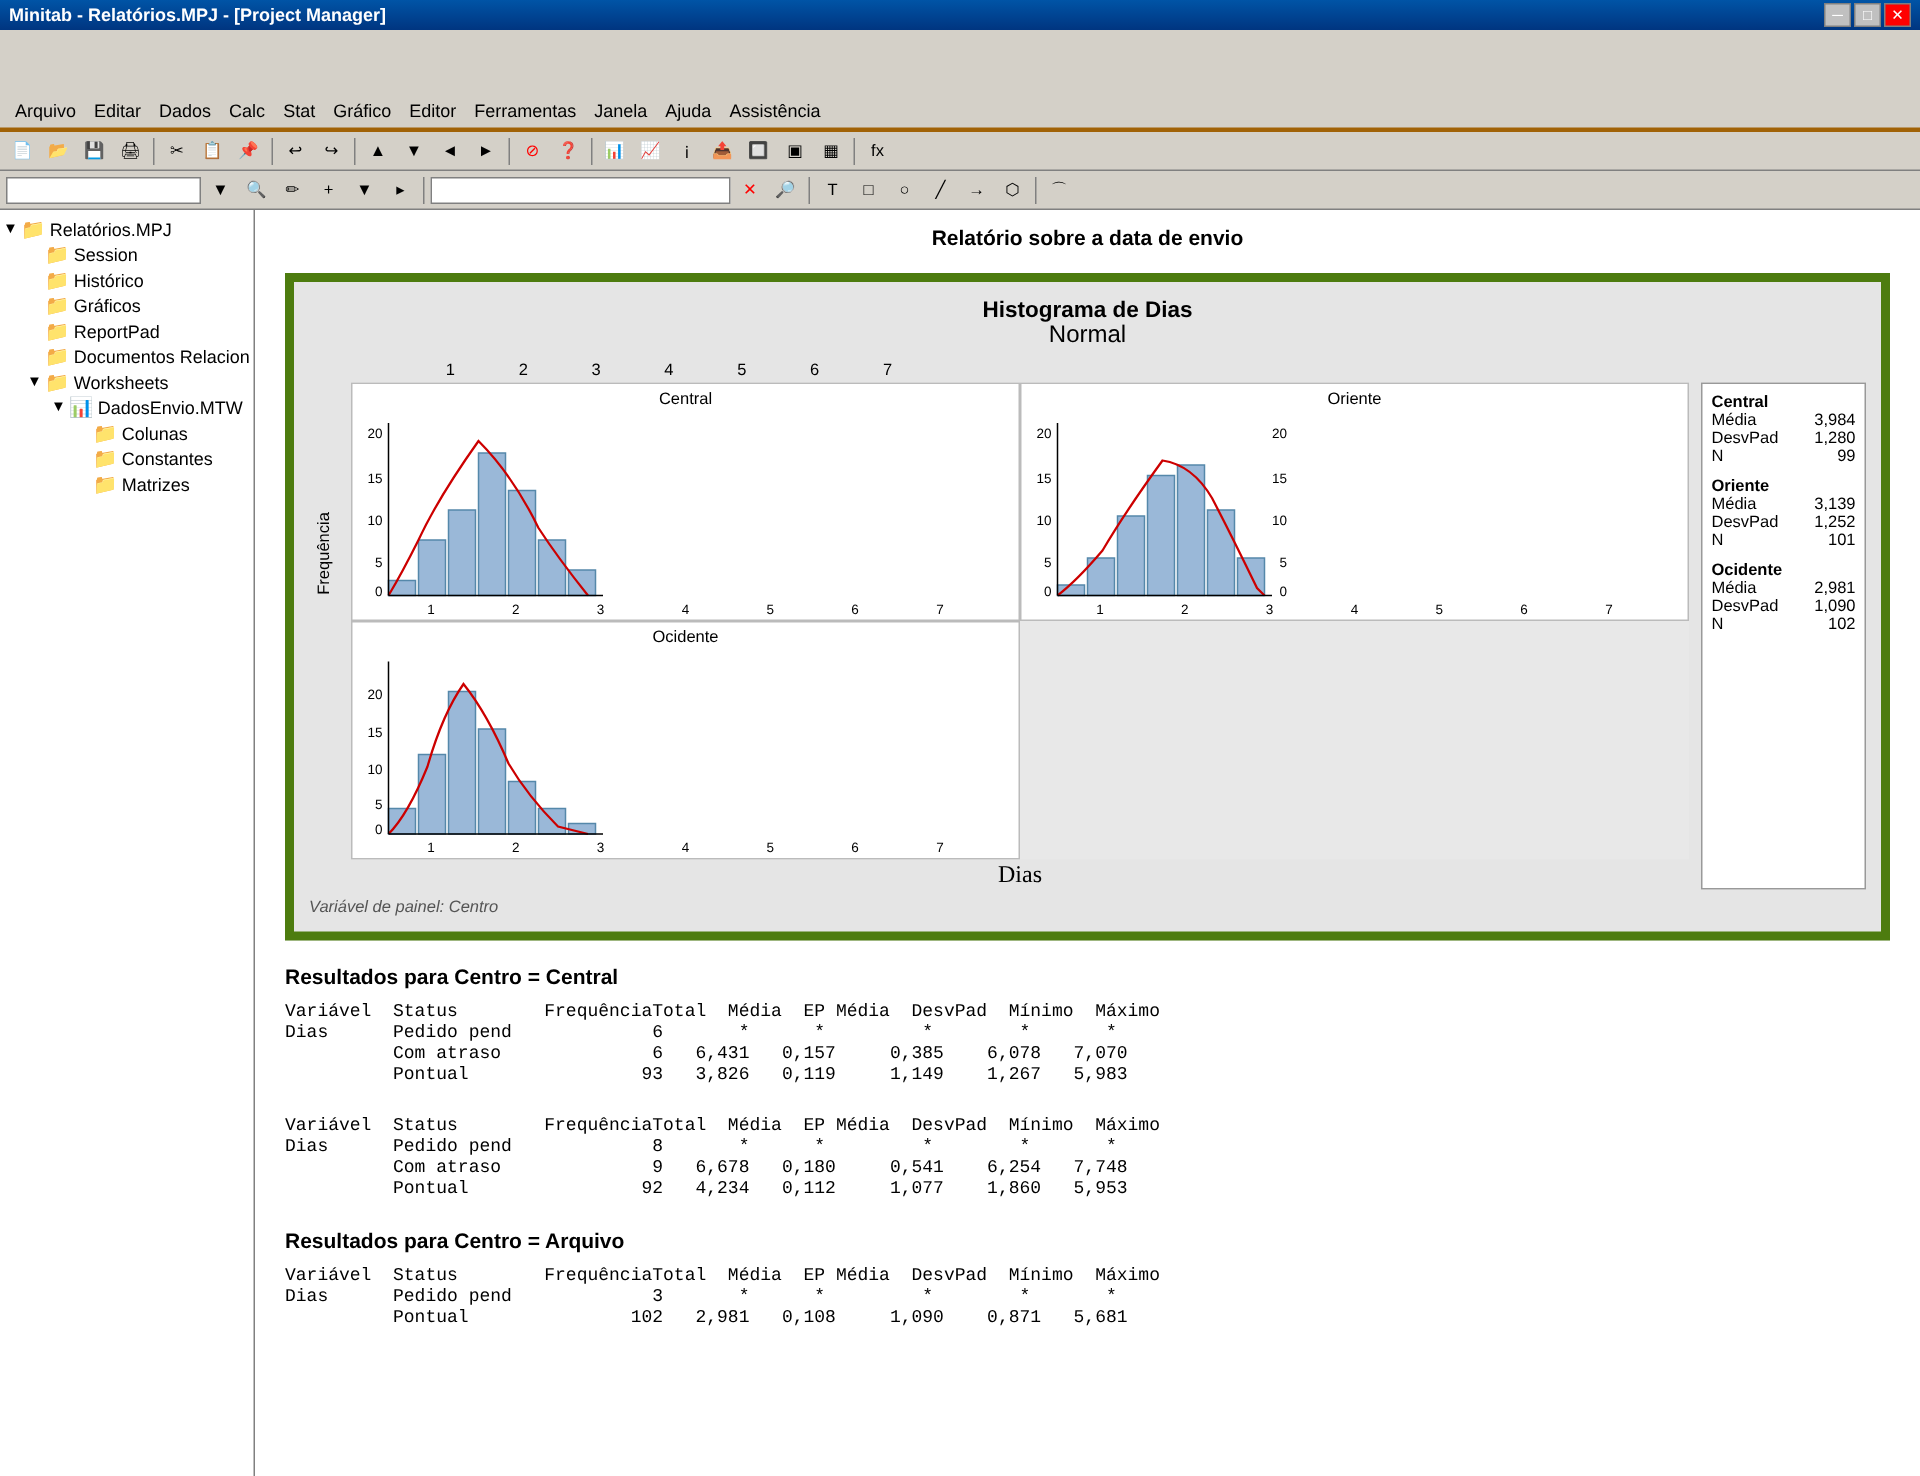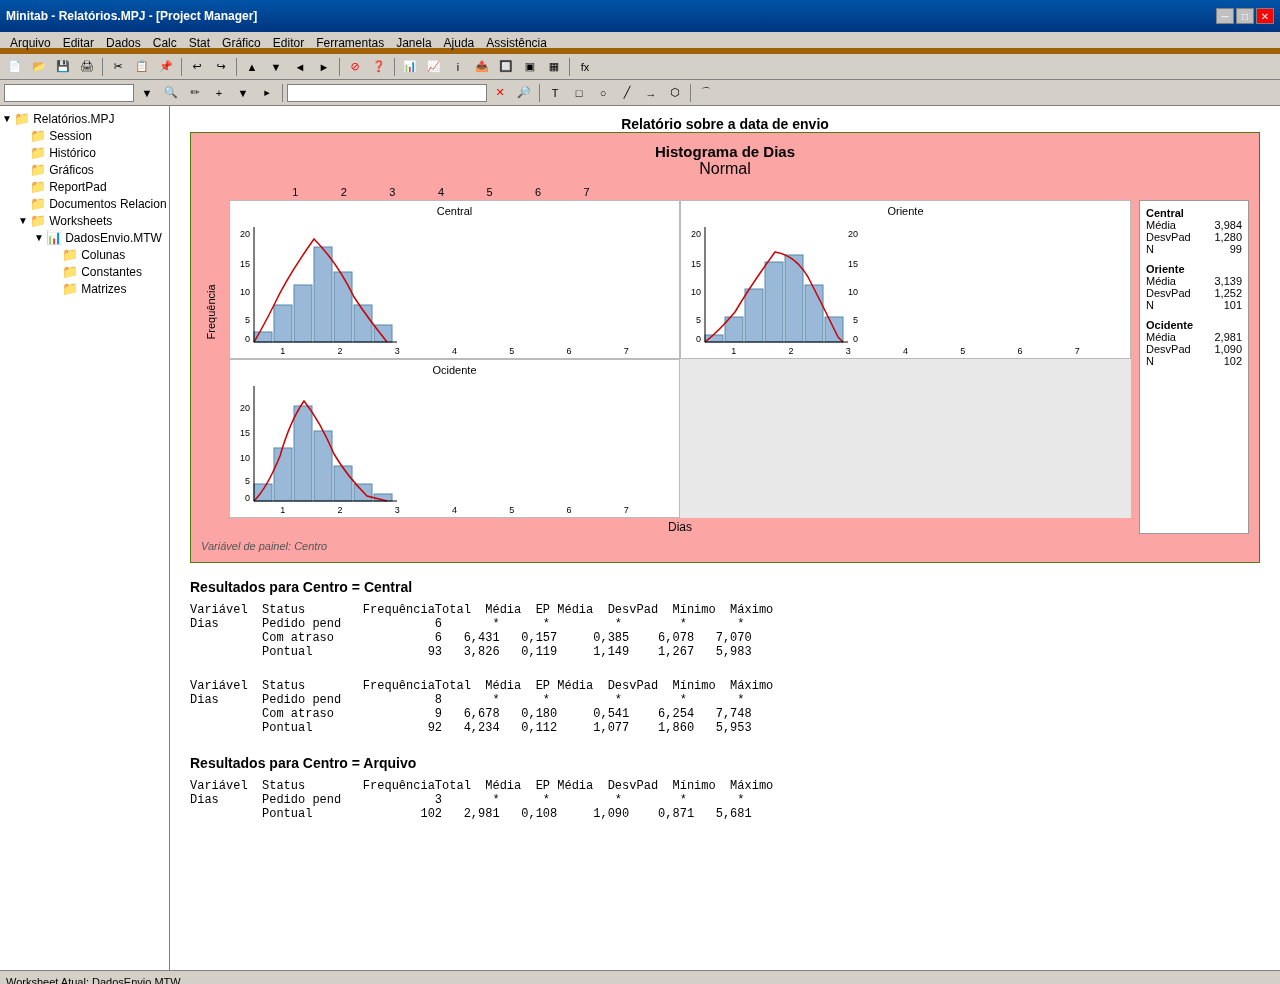--- a/index.html
+++ b/index.html
@@ -6,43 +6,44 @@
     body { font-family: 'Segoe UI', Tahoma, Geneva, Verdana, sans-serif; font-size: 12px; background: #d4d0c8; overflow: hidden; }
 
     
     .title-bar {
       background: linear-gradient(to bottom, #0054a6, #003580);
       color: white;
       padding: 3px 6px;
       display: flex;
       align-items: center;
       justify-content: space-between;
-      height: 32px;
+      height: 20px;
       gap: 35px;
     }
     .title-bar-title { font-size: 12px; font-weight: bold; }
     .title-bar-controls { display: flex; gap: 2px; }
     .title-bar-btn {
       width: 18px; height: 16px;
       background: #c0c0c0;
       border: 1px solid #808080;
       font-size: 10px;
       display: flex; align-items: center; justify-content: center;
       cursor: pointer;
     }
     .title-bar-btn.close { background: #ff0000; color: white; }
 
     
     .menu-bar {
       background: #d4d0c8;
-      border-bottom: 6px solid #a16207;
-      display: flex;
-      align-items: flex-start;
+      border-bottom: 3px solid #a16207;
+      display: flex;
+      align-items: flex-end;
       padding: 2px 4px;
       height: 22px;
+      margin-top: 46px;
     }
     .menu-item {
       padding: 2px 6px;
       font-size: 12px;
       cursor: pointer;
       color: #000;
     }
 
     
     .toolbar {
@@ -118,34 +119,34 @@
       background: white;
       min-height: 100%;
     }
 
     
     .report-title {
       text-align: center;
       font-size: 14px;
       font-weight: bold;
       color: #000;
-      margin-bottom: 0;
+      margin-bottom: 16px;
     }
     .report-subtitle {
       text-align: center;
       font-size: 14px;
       font-weight: bold;
       color: #cc0000;
       margin-bottom: 12px;
     }
 
     
     .histogram-panel {
-      border: 1px solid #4d7c0f;
-      background: #fca5a5;
+      border: 6px solid #4d7c0f;
+      background: #e5e5e5;
       padding: 10px;
       margin-bottom: 16px;
     }
     .hist-title {
       text-align: center;
       font-size: 15px;
       font-weight: bold;
       color: #000;
     }
     .hist-subtitle {
@@ -204,22 +205,23 @@
     .legend-label { font-weight: bold; font-size: 11px; }
     .legend-row { display: flex; justify-content: space-between; font-size: 11px; }
 
     .chart-panel-label {
       text-align: center;
       font-size: 11px;
       color: #000;
     }
     .dias-label {
       text-align: center;
-      font-size: 12px;
+      font-size: 16px;
       margin-top: 2px;
+      font-family: Liberation Serif, serif;
     }
     .panel-note {
       font-style: italic;
       font-size: 11px;
       color: #555;
       margin-top: 6px;
     }
   </style>
 </head>
 <body>

